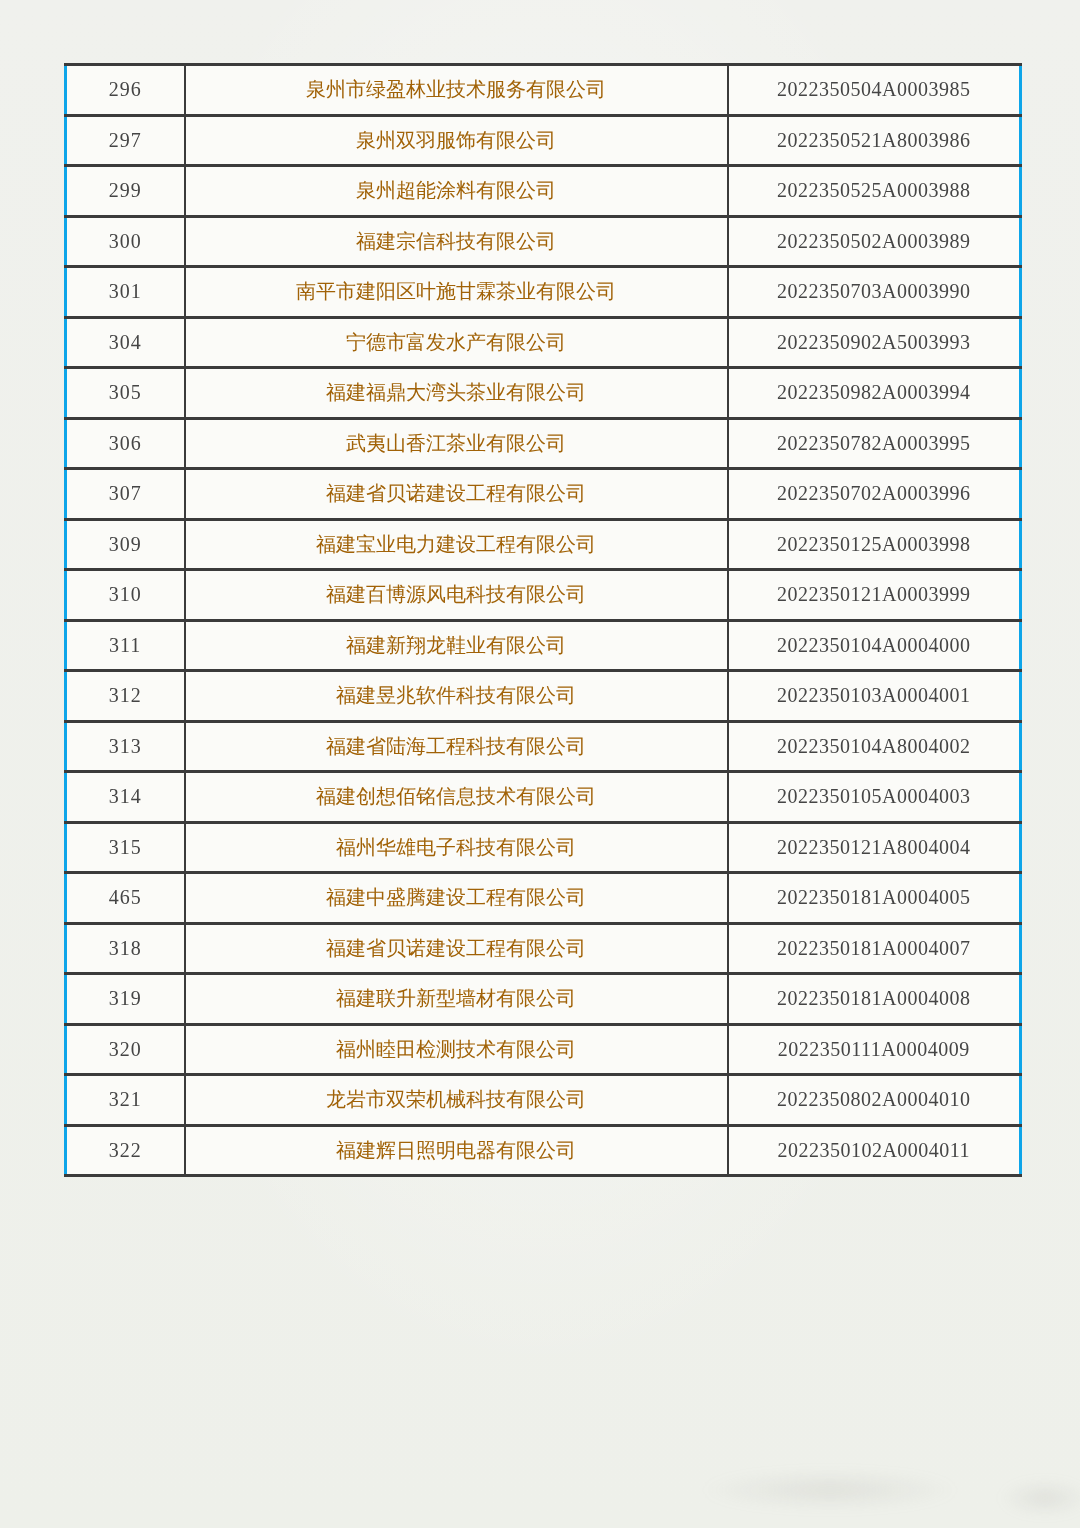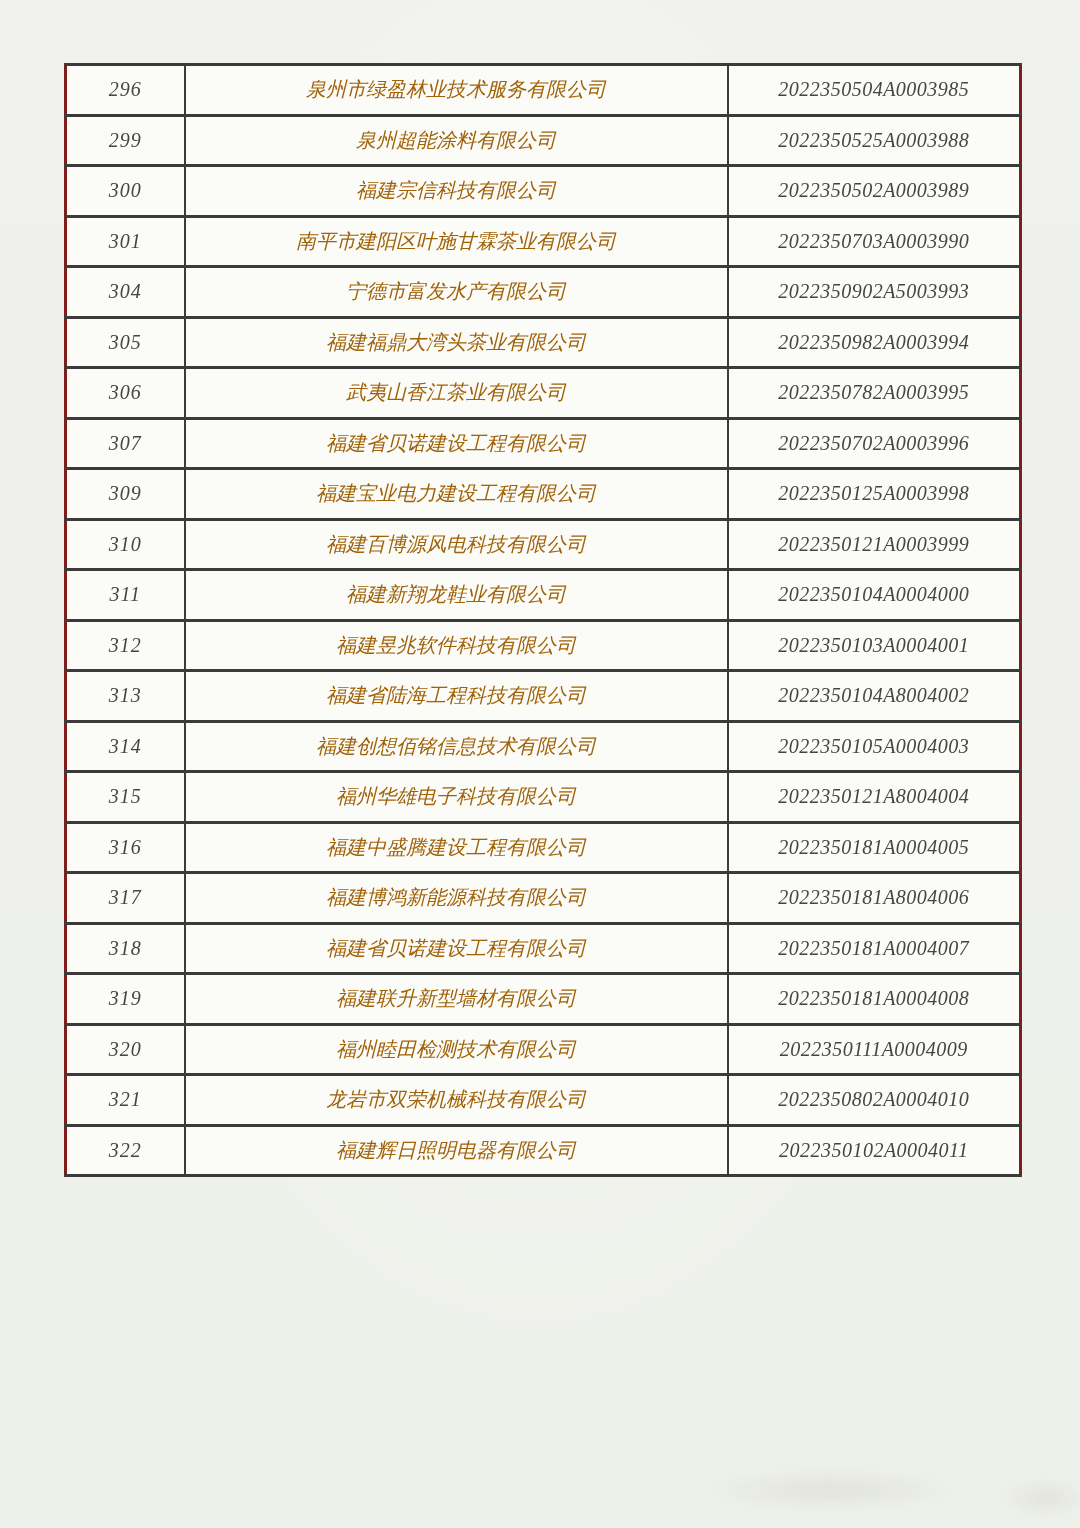--- a/index.html
+++ b/index.html
@@ -46,21 +46,21 @@
     border: 2px solid #3b3b3b;
     border-top-width: 3px;
     border-bottom-width: 3px;
     height: 47.5px;
     padding: 0 4px;
     text-align: center;
     vertical-align: middle;
     overflow: hidden;
     white-space: nowrap;
   }
-  table.company-table { border: 3px solid #7f1d1d; font-style: italic; }
+  table.company-table { border: 3px solid #0ea5e9; }
   col.c-index { width: 119px; }
   col.c-name  { width: 543px; }
   col.c-code  { width: 293px; }
 
   td.cell-index {
     font-size: 20px;
     color: #454545;
     letter-spacing: 1px;
   }
   td.cell-name {
@@ -89,20 +89,25 @@
       <col class="c-name">
       <col class="c-code">
     </colgroup>
     <tbody>
   <tr>
     <td class="cell-index">296</td>
     <td class="cell-name">泉州市绿盈林业技术服务有限公司</td>
     <td class="cell-code">2022350504A0003985</td>
   </tr>
 
+  <tr>
+    <td class="cell-index">297</td>
+    <td class="cell-name">泉州双羽服饰有限公司</td>
+    <td class="cell-code">2022350521A8003986</td>
+  </tr>
 
 
   <tr>
     <td class="cell-index">299</td>
     <td class="cell-name">泉州超能涂料有限公司</td>
     <td class="cell-code">2022350525A0003988</td>
   </tr>
 
   <tr>
     <td class="cell-index">300</td>
@@ -179,30 +184,25 @@
     <td class="cell-code">2022350105A0004003</td>
   </tr>
 
   <tr>
     <td class="cell-index">315</td>
     <td class="cell-name">福州华雄电子科技有限公司</td>
     <td class="cell-code">2022350121A8004004</td>
   </tr>
 
   <tr>
-    <td class="cell-index">316</td>
+    <td class="cell-index">465</td>
     <td class="cell-name">福建中盛腾建设工程有限公司</td>
     <td class="cell-code">2022350181A0004005</td>
   </tr>
 
-  <tr>
-    <td class="cell-index">317</td>
-    <td class="cell-name">福建博鸿新能源科技有限公司</td>
-    <td class="cell-code">2022350181A8004006</td>
-  </tr>
 
   <tr>
     <td class="cell-index">318</td>
     <td class="cell-name">福建省贝诺建设工程有限公司</td>
     <td class="cell-code">2022350181A0004007</td>
   </tr>
 
   <tr>
     <td class="cell-index">319</td>
     <td class="cell-name">福建联升新型墙材有限公司</td>

